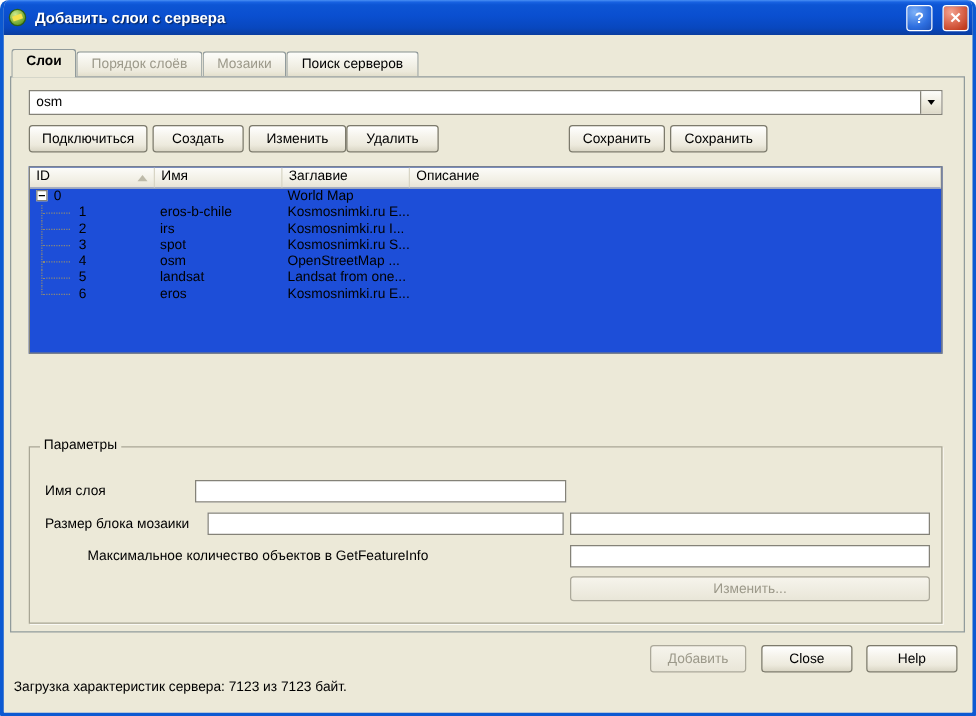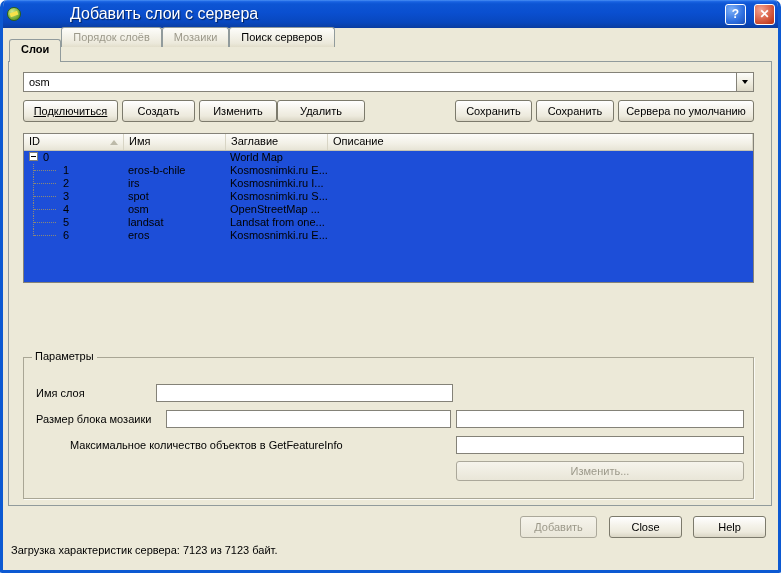--- a/index.html
+++ b/index.html
@@ -29,40 +29,40 @@
     display: flex; align-items: center;
     padding: 0 6px; gap: 6px;
   }
   .app-icon { width: 16px; height: 16px; position: relative; flex: 0 0 16px; }
   .qg-circle { position: absolute; left:1px; top:1px; right:1px; bottom:1px; border-radius: 50%;
     background: radial-gradient(circle at 35% 30%, #CDE98C, #6DA52E 70%, #3F7A1C);
     border: 1px solid #2E5F14; }
   .qg-arrow { position: absolute; left: 4px; top: 6px; width: 8px; height: 4px;
     background: #F7E14A; transform: rotate(-20deg); }
   .title {
-    flex: 1; color: #fff; font-weight: normal; font-size: 16px;
+    flex: 1; color: #fff; font-weight: bold; font-size: 12px;
     text-shadow: 1px 1px 1px rgba(0,0,0,.55);
-    white-space: nowrap; overflow: hidden; margin-left: 42px;
+    white-space: nowrap; overflow: hidden;
   }
   .tb-btn {
     width: 21px; height: 21px; border-radius: 3px;
     border: 1px solid #FFFFFF;
     display: flex; align-items: center; justify-content: center;
     color: #fff; font-weight: bold; font-size: 12px; line-height: 1;
     cursor: default;
   }
   .tb-btn.help  { background: radial-gradient(circle at 30% 25%, #7EB1F7, #2E6FE0 60%, #1C50B8); }
   .tb-btn.close { background: radial-gradient(circle at 30% 25%, #F2A391, #DD6A51 45%, #C13C1F 85%); margin-left: 2px; }
   
   .tabs {
     position: absolute; left: 6px; top: 39px; height: 23px;
     display: flex; align-items: flex-end; z-index: 4;
   }
   .tab {
-    height: 20px; margin-bottom: 15px;
+    height: 20px; margin-bottom: 1px;
     padding: 3px 11px 0;
     border: 1px solid #919B9C; border-bottom: none;
     border-radius: 3px 3px 0 0;
     background: linear-gradient(180deg,#FDFDFA,#ECE9DB 80%,#E2DECB);
     white-space: nowrap;
   }
   .tab.active {
     height: 23px; margin-bottom: 0;
     background: #ECE9D8; z-index: 5; font-weight: bold;
   }
@@ -94,24 +94,24 @@
     border: 1px solid #7C7A6C; border-radius: 3px;
     background: linear-gradient(180deg,#FFFFFF 0%,#F5F3EB 40%,#EDEADD 75%,#DAD6C5 100%);
     display: flex; align-items: center; justify-content: center;
     padding: 0 6px; white-space: nowrap; cursor: default;
     font-family: inherit; font-size: 11px;
   }
   .btn.disabled {
     color: #9C998A; border-color: #ABA89A;
     background: linear-gradient(180deg,#F6F4EC,#E9E6D8);
   }
-  #btn-connect { left: 14px;  top: 38px; width: 95px; text-decoration: underline; }
+  #btn-connect { left: 14px;  top: 38px; width: 95px; }
   #btn-new     { left: 113px; top: 38px; width: 73px; }
   #btn-edit    { left: 190px; top: 38px; width: 78px; }
-  #btn-delete  { left: 268px; top: 38px; width: 88px; }
+  #btn-delete  { left: 268px; top: 38px; width: 74px; }
   #btn-load    { left: 446px; top: 38px; width: 77px; }
   #btn-save    { left: 527px; top: 38px; width: 78px; }
   #btn-defaults{ left: 609px; top: 38px; width: 136px; }
   
   .table {
     position: absolute; left: 14px; top: 71px; width: 731px; height: 150px;
     background: #1d4ed8; border: 1px solid #848278;
     overflow: hidden;
   }
   .thead {
@@ -228,21 +228,20 @@
           <span class="arrow-down"></span>
         </span>
     </div>
 
     <div class="btn" id="btn-connect">Подключиться</div>
     <div class="btn" id="btn-new">Создать</div>
     <div class="btn" id="btn-edit">Изменить</div>
     <div class="btn" id="btn-delete">Удалить</div>
     <div class="btn" id="btn-load">Сохранить</div>
     <div class="btn" id="btn-save">Сохранить</div>
-    <div class="btn" id="btn-defaults">Сервера по умолчанию</div>
 
     <div class="table">
       <div class="thead">
         <div class="th c1">
           <span>ID</span>
           <span class="sort"></span>
         </div>
         <div class="th c2">Имя</div>
         <div class="th c3">Заглавие</div>
         <div class="th c4">Описание</div>

